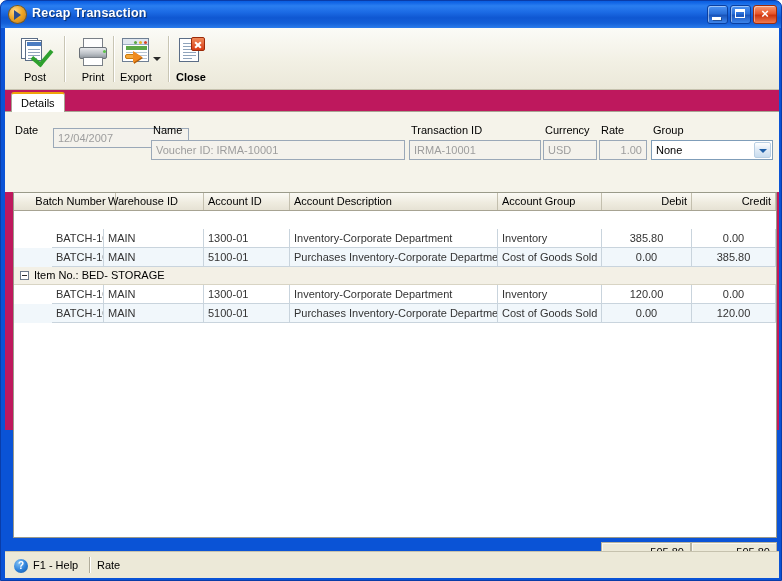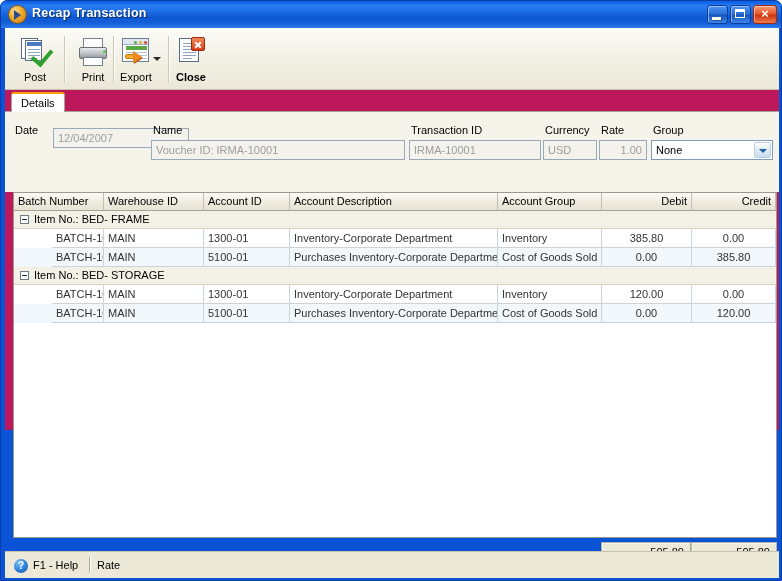--- a/index.html
+++ b/index.html
@@ -514,33 +514,29 @@
       <div class="flabel" style="left:648px; top:12px;">Group</div>
       <div class="fcombo" style="left:646px; top:28px; width:122px;">
         <span>None</span>
         <span class="combo-btn"></span>
       </div>
     </div>
 
     <div class="grid">
 
       <div class="gridhead">
-        <div class="hcell" style="left:0px;   width:90px;">Batch Number</div>
+        <div class="hcell" style="left:12px;   width:90px;text-align:center;">Batch Number</div>
         <div class="hcell" style="left:90px;  width:100px;">Warehouse ID</div>
         <div class="hcell" style="left:190px; width:86px;">Account ID</div>
         <div class="hcell" style="left:276px; width:208px;">Account Description</div>
         <div class="hcell" style="left:484px; width:104px;">Account Group</div>
         <div class="hcell ralign" style="left:588px; width:90px;">Debit</div>
         <div class="hcell ralign" style="left:678px; width:84px;">Credit</div>
       </div>
 
-      <div class="grouprow" style="top:18px;">
-        <div class="expander"></div>
-        <div class="grouplabel">Item No.: BED- FRAME</div>
-      </div>
 
       <div class="datarow plain" style="top:36px;">
         <div class="dcell" style="left:38px;  width:52px;">BATCH-1015</div>
         <div class="dcell" style="left:90px;  width:100px;">MAIN</div>
         <div class="dcell" style="left:190px; width:86px;">1300-01</div>
         <div class="dcell" style="left:276px; width:208px;">Inventory-Corporate Department</div>
         <div class="dcell" style="left:484px; width:104px;">Inventory</div>
         <div class="dcell ralign" style="left:588px; width:90px;">385.80</div>
         <div class="dcell ralign" style="left:678px; width:84px;">0.00</div>
       </div>

